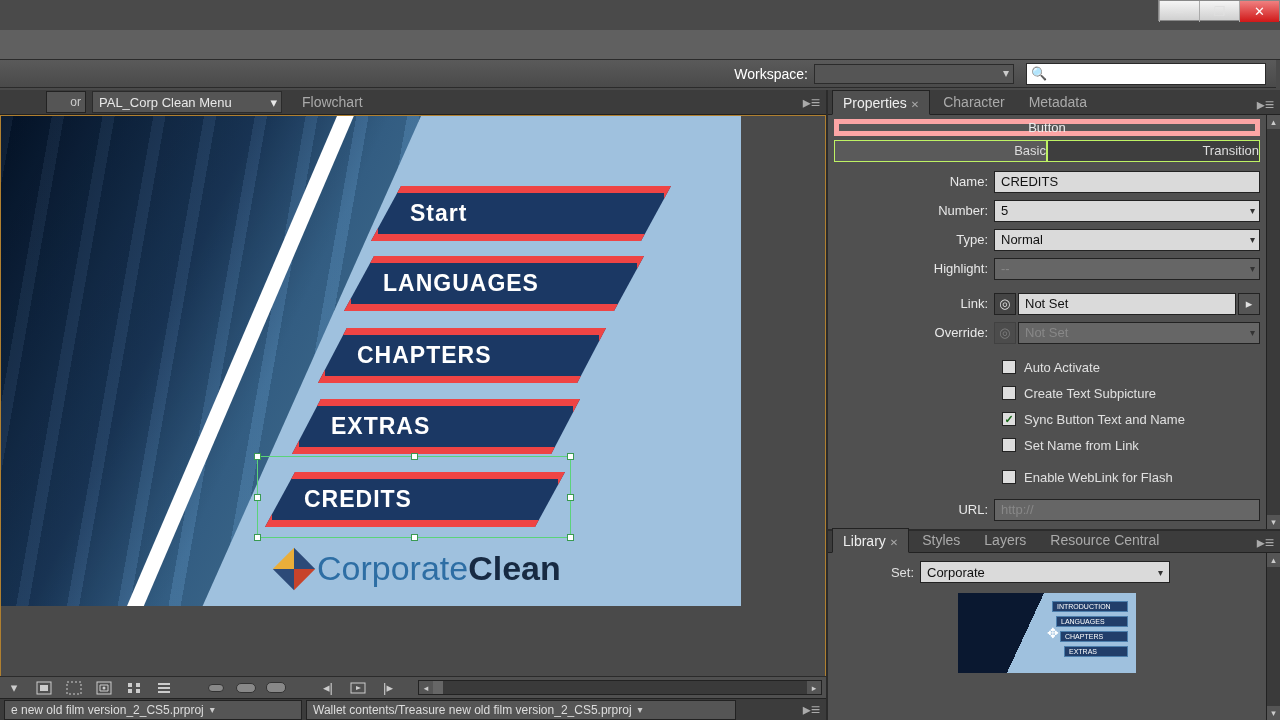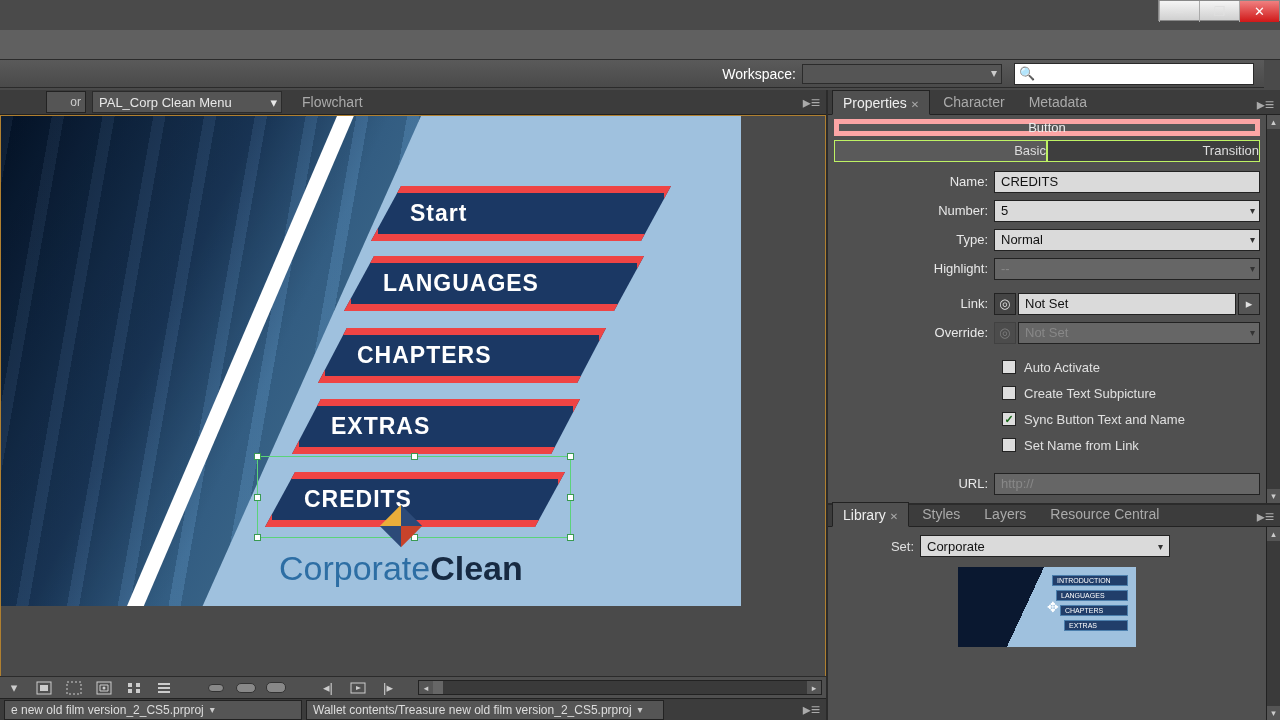--- a/index.html
+++ b/index.html
@@ -5,21 +5,21 @@
 * { margin:0; padding:0; box-sizing:border-box; font-family:"Segoe UI",Tahoma,sans-serif; }
 body { width:1280px; height:720px; background:#4a4a4a; overflow:hidden; position:relative; color:#e0e0e0; font-size:13px; }
 
 
 .win-controls { position:absolute; top:0; right:0; display:flex; height:21px; background:linear-gradient(#f5f5f5,#d0d0d0); border:1px solid #888; }
 .win-btn { width:40px; height:21px; display:flex; align-items:center; justify-content:center; border-left:1px solid #aaa; cursor:pointer; }
 .win-close { background:linear-gradient(#f08080,#d01818); }
 
 
 .top-bar { position:absolute; top:30px; left:0; right:0; height:30px; background:#606060; border-bottom:1px solid #2b2b2b; }
-.menubar { position:absolute; top:60px; left:0; right:16px; height:28px; background:linear-gradient(#5a5a5a,#4a4a4a); border-bottom:1px solid #2b2b2b; display:flex; align-items:center; padding:0 10px 0 0; }
+.menubar { position:absolute; top:60px; left:0; right:4px; height:28px; background:linear-gradient(#5a5a5a,#4a4a4a); border-bottom:1px solid #2b2b2b; display:flex; align-items:center; padding:0 10px 0 0; }
 .workspace-lbl { margin-left:auto; color:#fff; font-size:14px; }
 .workspace-sel { width:200px; height:20px; margin:0 12px 0 6px; background:#555; border:1px solid #2b2b2b; position:relative; }
 .workspace-sel::after { content:"▾"; position:absolute; right:4px; top:1px; color:#ccc; font-size:12px; }
 .searchbox { width:240px; height:22px; background:#fff; border:1px solid #2b2b2b; display:flex; align-items:center; padding:0 4px; color:#555; }
 
 
 .main { position:absolute; top:90px; left:0; right:0; bottom:0; display:flex; }
 .left-pane { flex:1; position:relative; background:#4a4a4a; border-right:2px solid #2b2b2b; overflow:hidden; }
 .right-pane { width:452px; background:#4a4a4a; display:flex; flex-direction:column; }
 
@@ -45,21 +45,21 @@
 .mb3 { top:212px; left:317px; width:288px; clip-path: polygon(10% 0, 100% 0, 90% 100%, 0 100%); }
 .mb4 { top:283px; left:291px; width:288px; clip-path: polygon(10% 0, 100% 0, 90% 100%, 0 100%); }
 .mb5 { top:356px; left:264px; width:300px; clip-path: polygon(10% 0, 100% 0, 90% 100%, 0 100%); }
 
 .selection { position:absolute; top:340px; left:256px; width:314px; height:82px; border:1px solid #5bd37a; }
 .sel-handle { position:absolute; width:7px; height:7px; background:#fff; border:1px solid #3a9a52; }
 .sh-tl{top:-4px;left:-4px}.sh-tm{top:-4px;left:50%;margin-left:-3px}.sh-tr{top:-4px;right:-4px}
 .sh-ml{top:50%;left:-4px;margin-top:-3px}.sh-mr{top:50%;right:-4px;margin-top:-3px}
 .sh-bl{bottom:-4px;left:-4px}.sh-bm{bottom:-4px;left:50%;margin-left:-3px}.sh-br{bottom:-4px;right:-4px}
 
-.logo { position:absolute; bottom:18px; left:278px; display:flex; align-items:center; gap:8px;flex-direction:column; }
+.logo { position:absolute; bottom:18px; left:278px; display:flex; align-items:center; gap:8px; }
 .logo-diamond { width:30px; height:30px; background: conic-gradient(from 45deg, #c7432b 0 90deg, #2c4a78 90deg 180deg, #eaae3a 180deg 270deg, #2c4a78 270deg); transform:rotate(45deg); }
 .logo-text { font-size:34px; font-weight:500; color:#2d6ea4; }
 .logo-text .bold { color:#172a42; font-weight:700; }
 
 
 .left-toolbar { position:absolute; bottom:22px; left:0; right:0; height:22px; background:#505050; border-top:1px solid #2b2b2b; display:flex; align-items:center; padding:0 4px; gap:10px; }
 .tb { width:20px; height:16px; display:flex; align-items:center; justify-content:center; cursor:pointer; color:#ccc; }
 .tb svg { width:16px; height:14px; fill:#d0d0d0; }
 .tb .pill { width:22px; height:10px; border-radius:5px; background:#888; border:1px solid #333; }
 .hscroll { flex:1; height:15px; background:#3a3a3a; border:1px solid #222; position:relative; margin-left:10px; }
@@ -238,21 +238,21 @@
         <div class="thumb" style="left:14px"></div>
         <div class="arrow" style="right:0">▸</div>
       </div>
     </div>
 
     <div class="proj-bar">
       <div class="proj-tab" style="width:298px">
           <span>e new old film version_2_CS5.prproj</span>
           <span class="chev">▾</span>
         </div>
-      <div class="proj-tab" style="width:358px">
+      <div class="proj-tab" style="width:430px">
           <span>Wallet contents/Treasure new old film version_2_CS5.prproj</span>
           <span class="chev">▾</span>
         </div>
       <div class="tab-opts" style="margin-left:auto;margin-right:6px">▸≡</div>
     </div>
   </div>
 
   <div class="right-pane">
     <div class="panel-tabs">
       <div class="ptab active"><span>Properties</span><span class="x">✕</span></div>
@@ -324,20 +324,24 @@
           </div>
         <div class="chk-row">
             <div class="chk">✓</div>
             <span>Sync Button Text and Name</span>
           </div>
         <div class="chk-row">
             <div class="chk"></div>
             <span>Set Name from Link</span>
           </div>
         <div class="gap6"></div>
+        <div class="chk-row">
+            <div class="chk"></div>
+            <span>Enable WebLink for Flash</span>
+          </div>
         <div class="gap6"></div>
         <div class="prop-row">
             <div class="lbl">URL:</div>
             <div class="fld disabled">
               <span>http://</span>
             </div>
           </div>
       </div>
       <div class="vscroll">
         <div class="arrow">▴</div>

